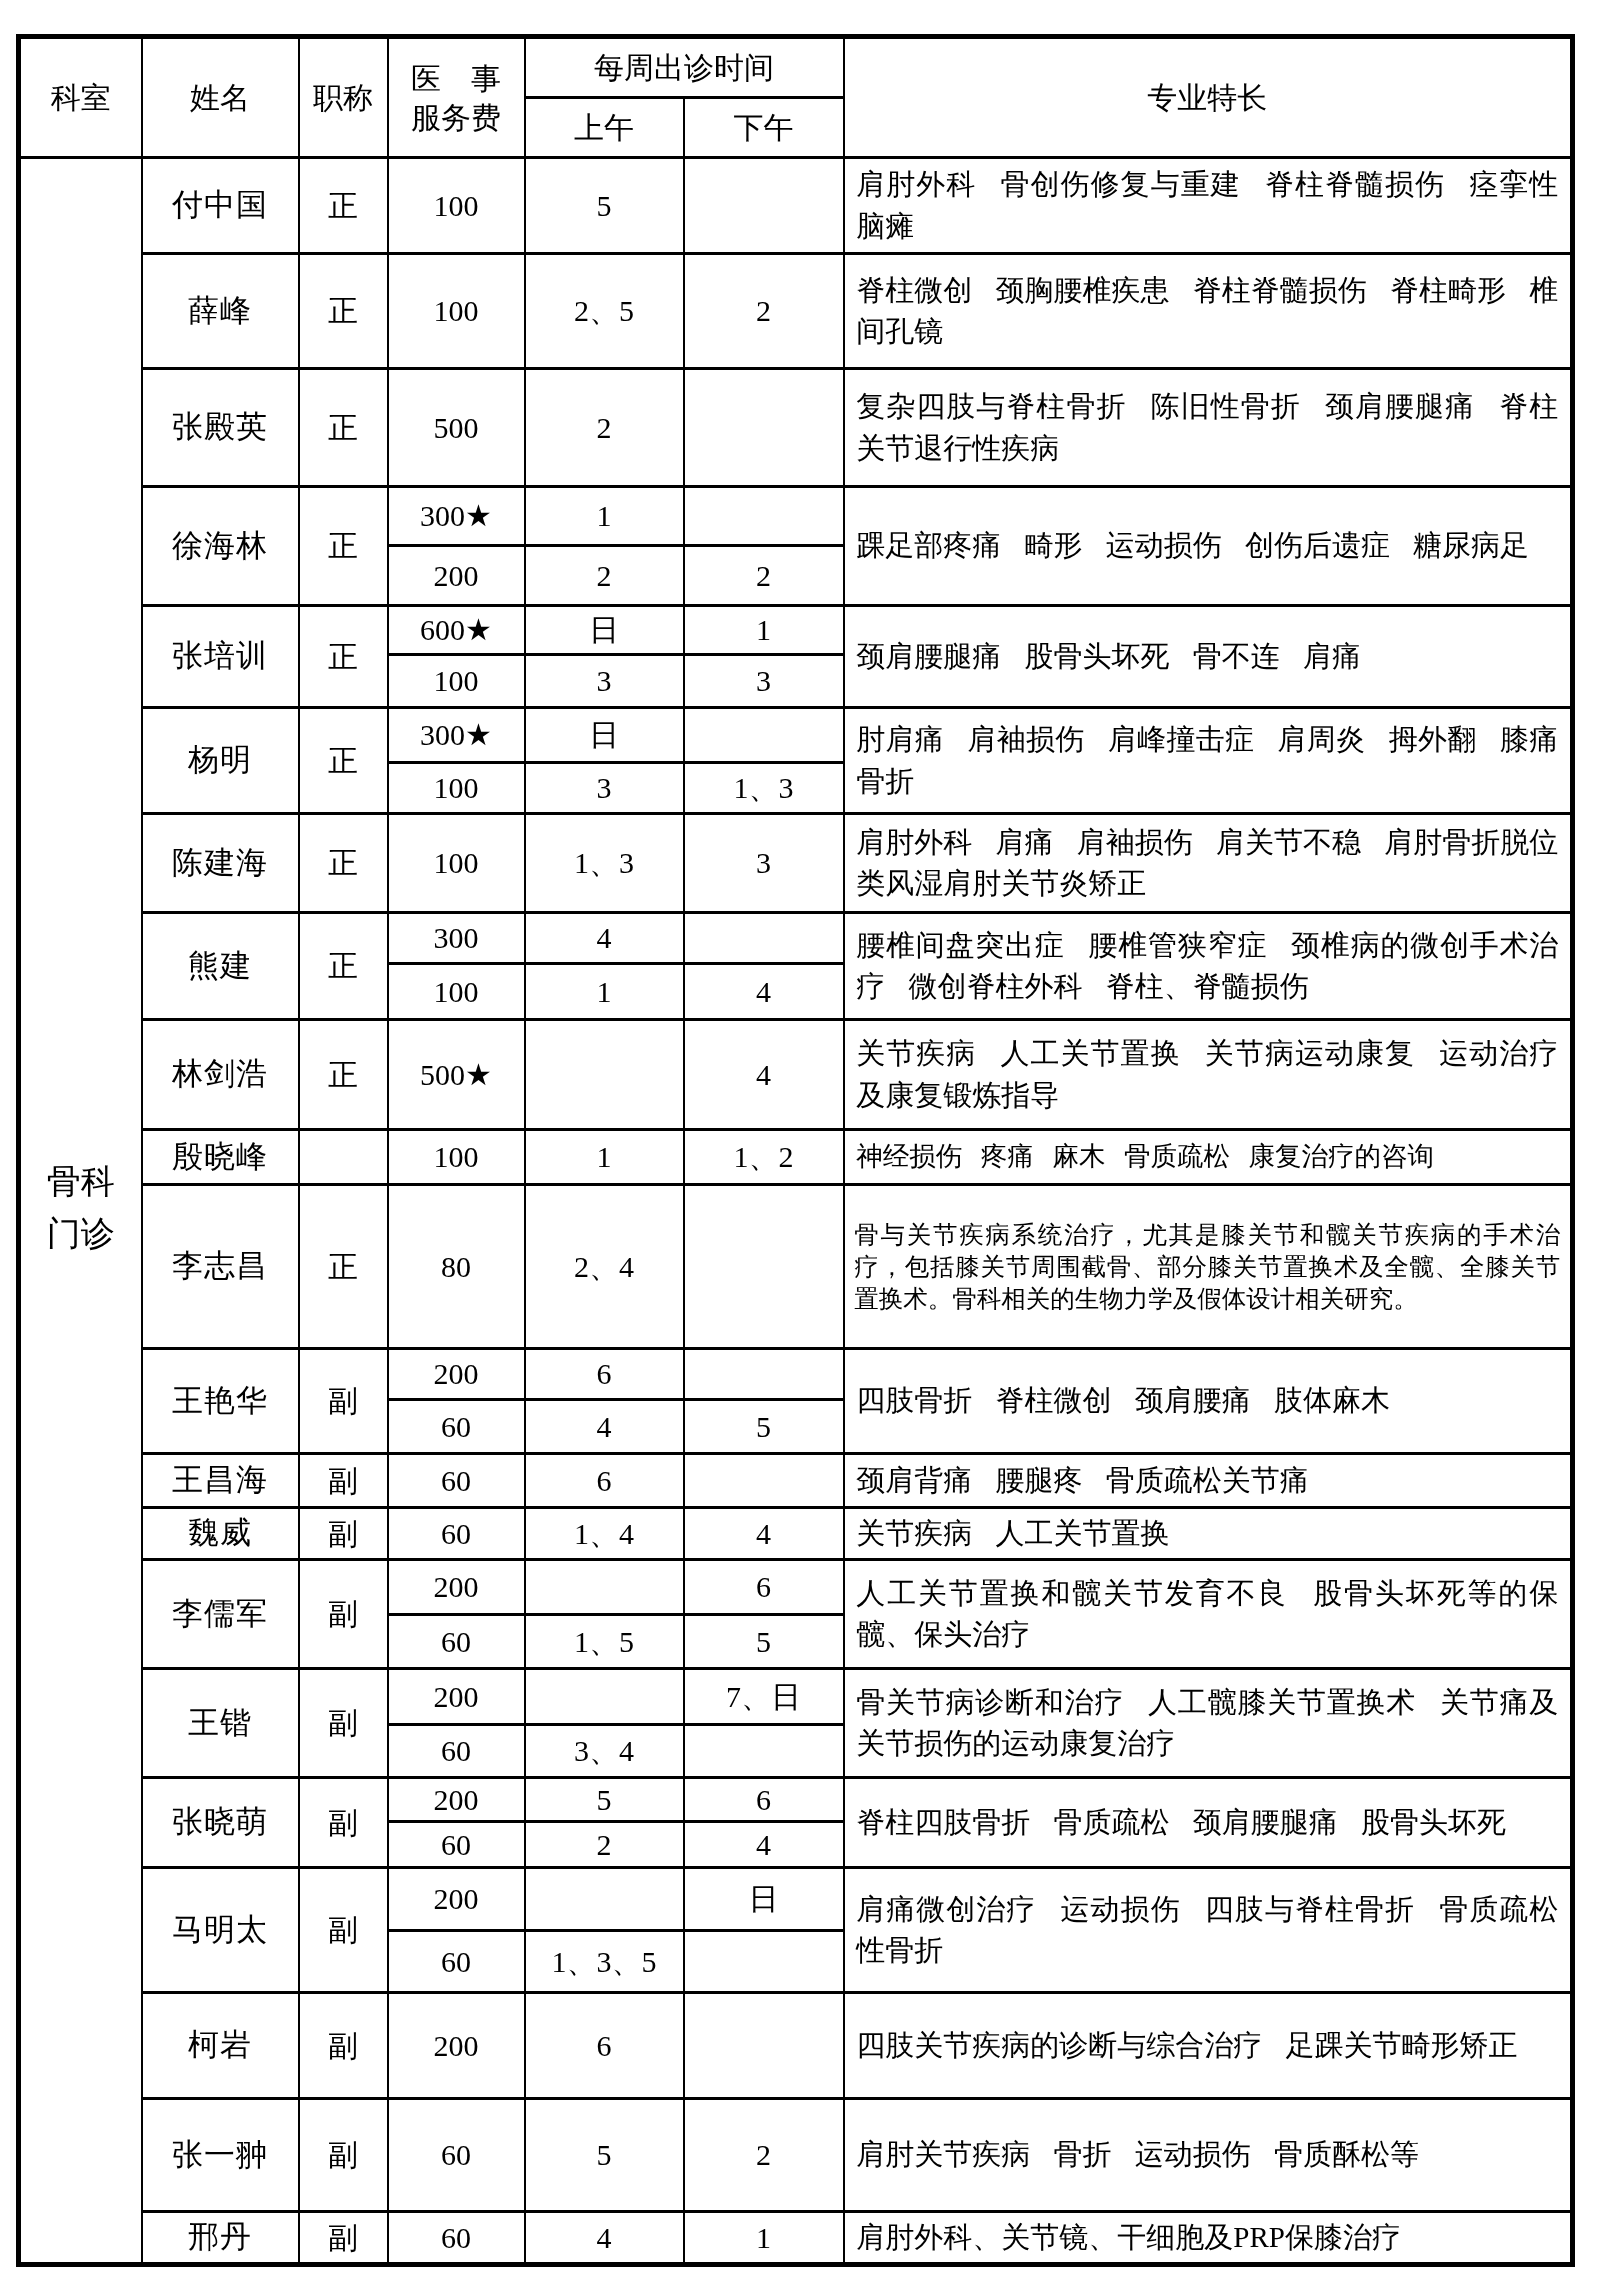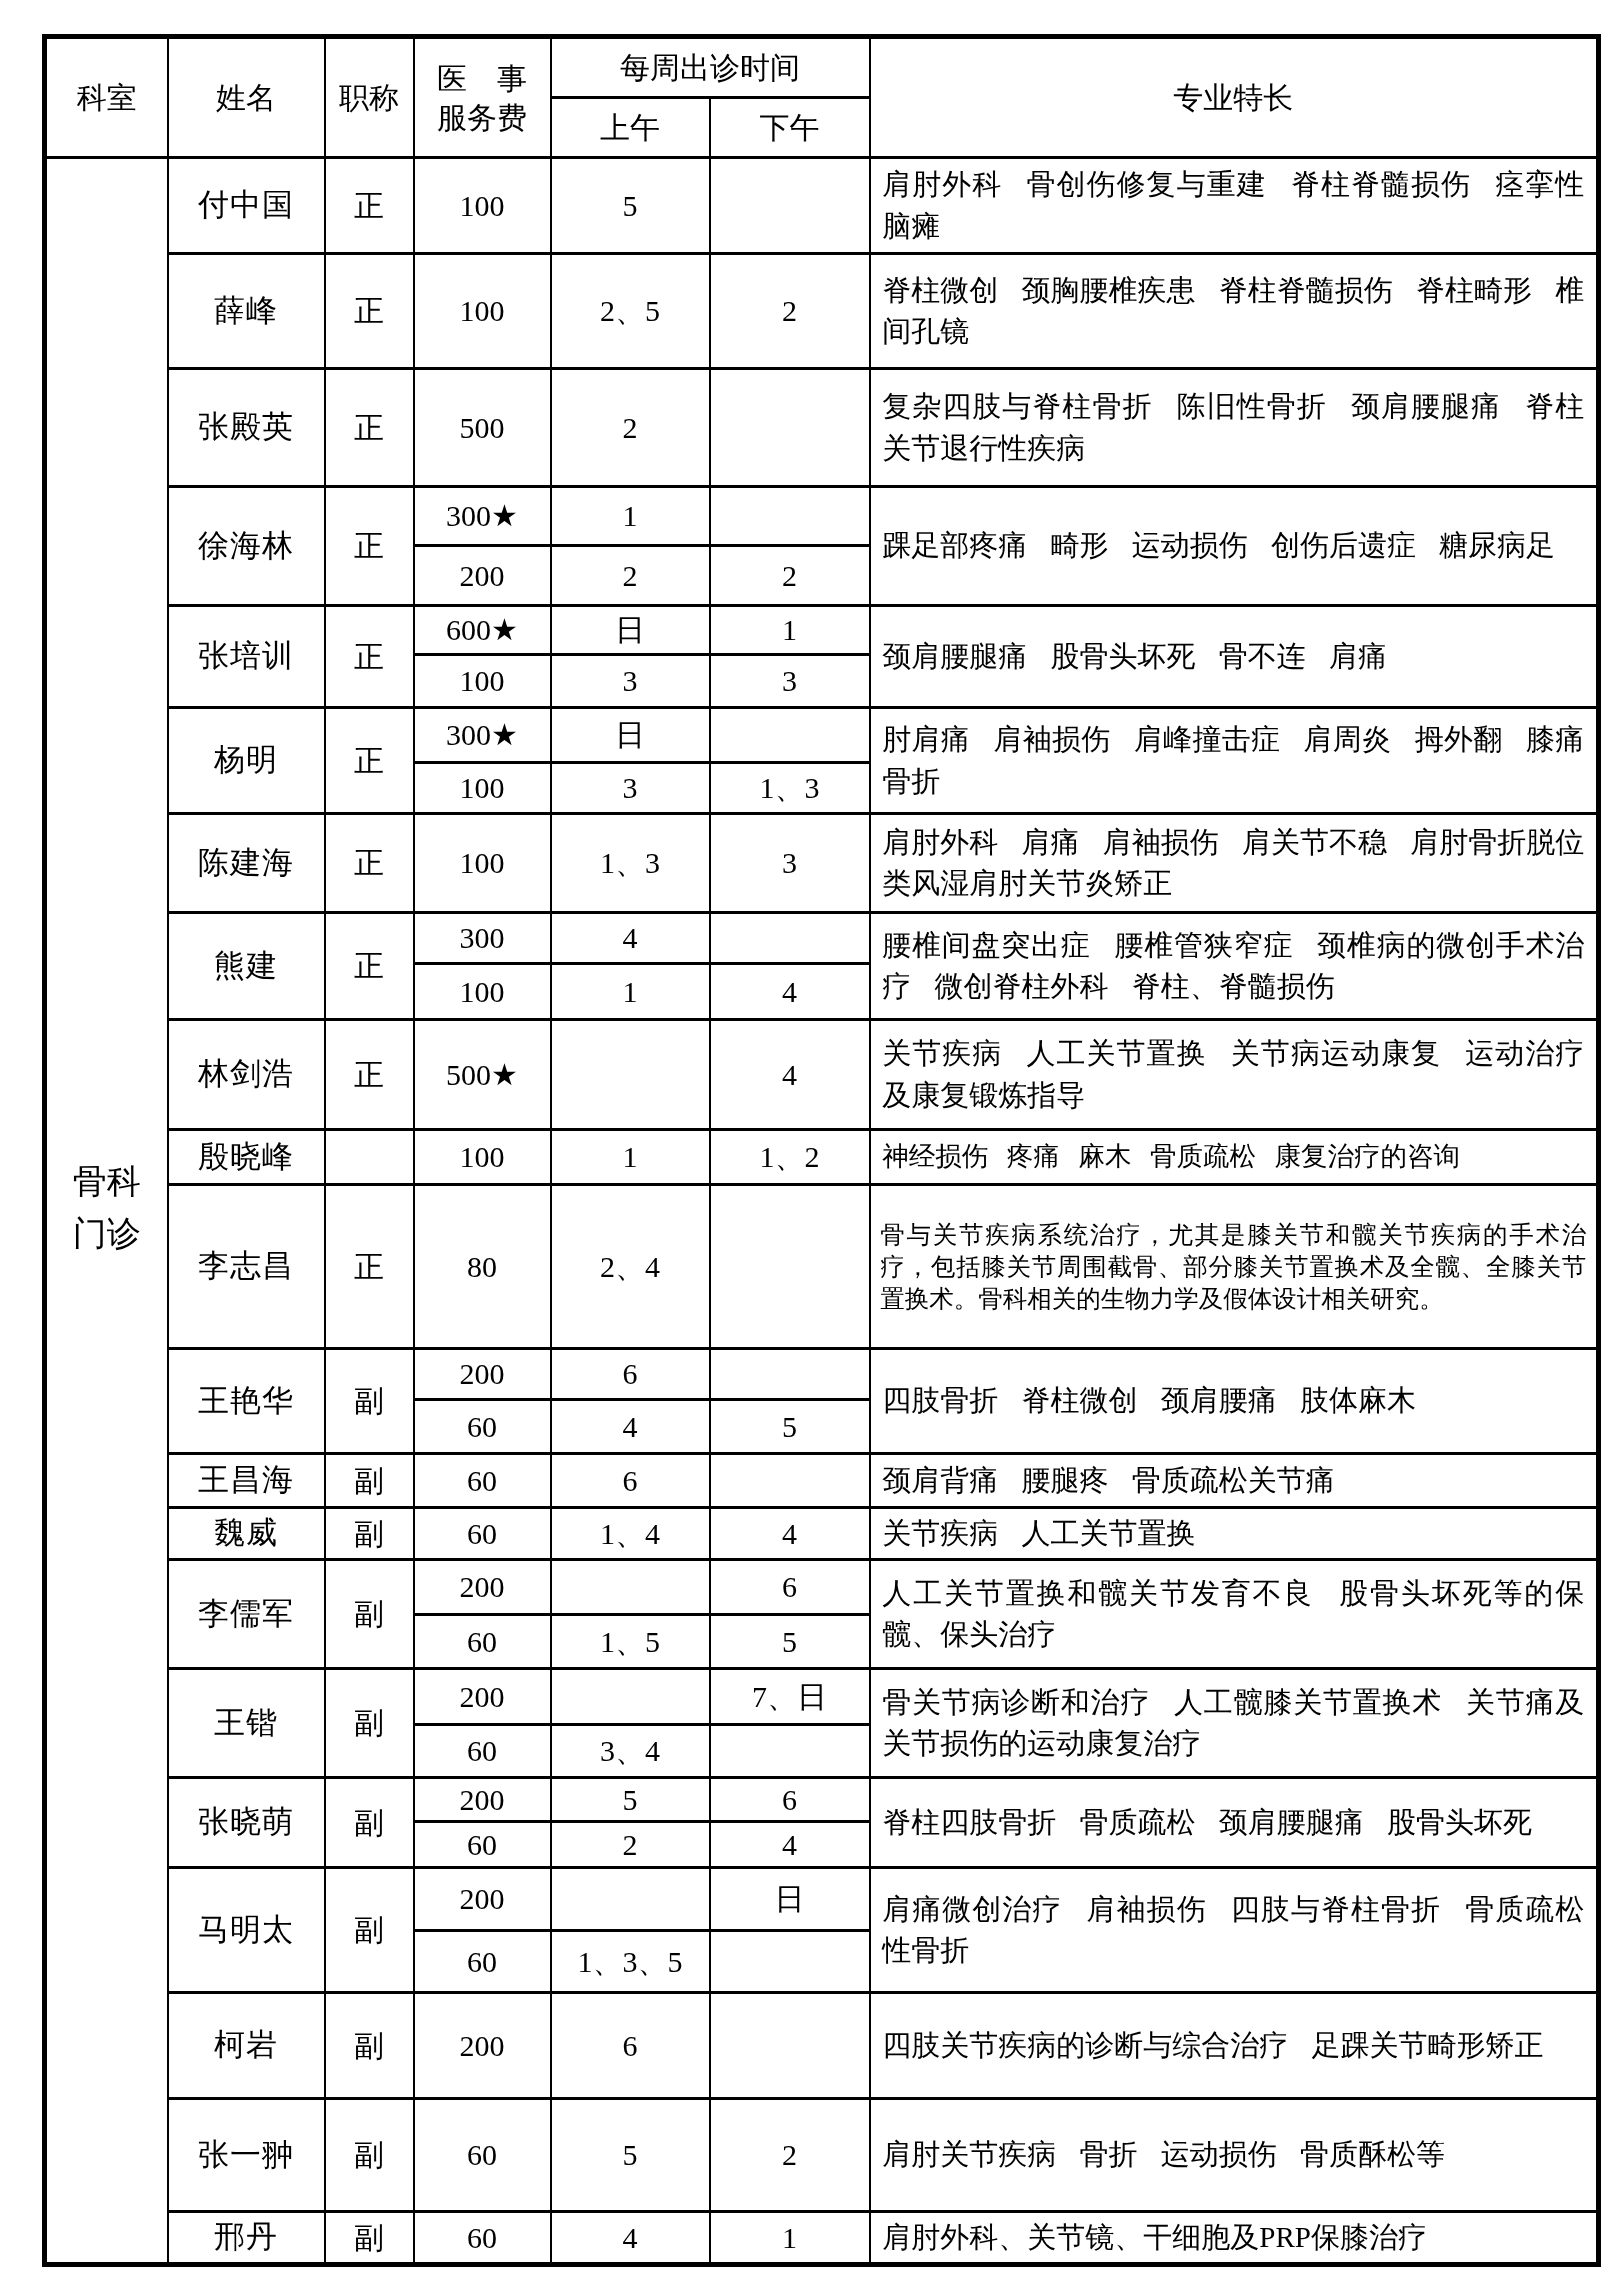--- a/index.html
+++ b/index.html
@@ -1,21 +1,21 @@
 <!DOCTYPE html>
 <html><head>
 <meta charset="utf-8">
 <style>
   html,body{margin:0;padding:0;}
   body{
     width:1620px;height:2293px;position:relative;background:#ffffff;color:#000;
     font-family:"Liberation Serif","DejaVu Serif",serif;
   }
   table.sched{
-    position:absolute;left:42px;top:34px;
+    position:absolute;left:16px;top:34px;
     border-collapse:collapse;table-layout:fixed;width:1554px;
     border:5.9px solid #000;
   }
   th,td{
     border-left:2.9px solid #000;border-right:2.9px solid #000;
     border-top:3.9px solid #000;border-bottom:3.9px solid #000;
     text-align:center;vertical-align:middle;padding:0;
     font-weight:normal;font-size:30px;line-height:1.25;overflow:hidden;
     white-space:normal;
   }
@@ -242,21 +242,21 @@
       <td class="num">60</td>
       <td class="num">2</td>
       <td class="num">4</td>
     </tr>
     <tr style="height:63px">
       <td class="name" rowspan="2">马明太</td>
       <td rowspan="2">副</td>
       <td class="num">200</td>
       <td class="num"></td>
       <td class="num">日</td>
-      <td class="spec" rowspan="2">肩痛微创治疗 肩袖损伤 四肢与脊柱骨折 骨质疏松性骨折</td>
+      <td class="spec" rowspan="2">肩痛微创治疗 运动损伤 四肢与脊柱骨折 骨质疏松性骨折</td>
     </tr>
     <tr style="height:62px">
       <td class="num">60</td>
       <td class="num">1、3、5</td>
       <td class="num"></td>
     </tr>
     <tr style="height:106px">
       <td class="name">柯岩</td>
       <td>副</td>
       <td class="num">200</td>

